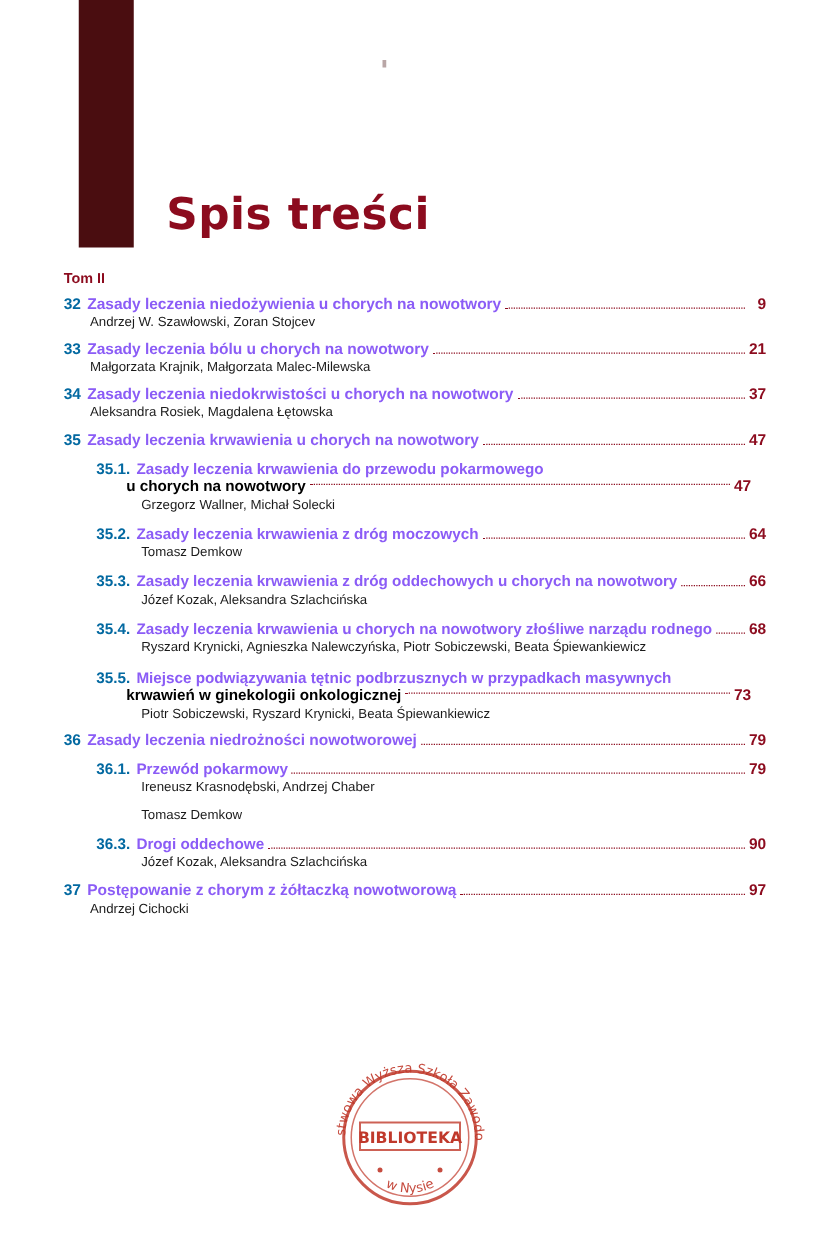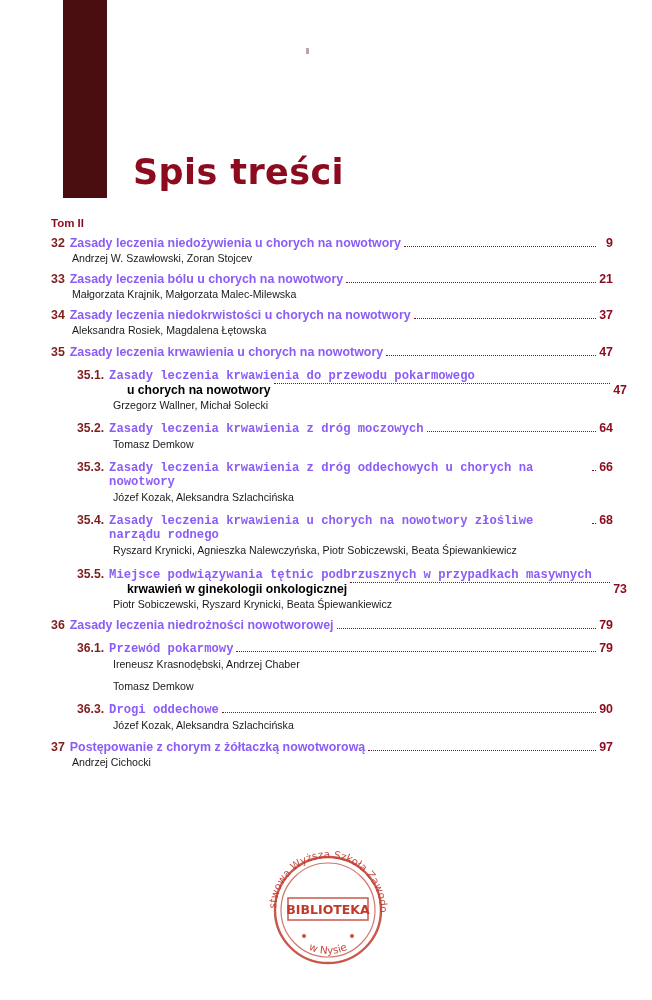--- a/index.html
+++ b/index.html
@@ -84,38 +84,37 @@
     align-items: baseline;
     width: 100%;
   }
   .entry.sub .row {
     width: 536px;
   }
 
   .num {
     font-weight: bold;
     font-size: 12.4px;
-    color: #7f1d1d;
+    color: #0369a1;
     white-space: nowrap;
     margin-right: 5px;
     flex: 0 0 auto;
   }
   .entry.sub .num {
     font-size: 12.2px;
   }
 
   .label {
     font-weight: bold;
     font-size: 12.4px;
     color: #8b5cf6;
     flex: 0 1 auto;
   }
   .entry.sub .label {
     font-size: 12.2px;
-    font-family: Liberation Mono, monospace;
   }
 
   .dots {
     flex: 1 1 auto;
     border-bottom: 1.4px dotted #8c0b1e;
     margin: 0 1px 3px 3px;
     min-width: 4px;
     height: 0;
   }
   .dots.none {
@@ -139,23 +138,23 @@
     margin-left: 21px;
     line-height: 1.25;
   }
   .entry.sub .authors {
     margin-left: 36px;
   }
 
   
   .cont-row {
     display: flex;
-    align-items: flex-start;
+    align-items: center;
     width: 100%;
-    margin-left: 50px;
+    margin-left: 24px;
   }
   .entry.sub .cont-row {
     width: 500px;
   }
   .cont-label {
     font-weight: bold;
     font-size: 12.2px;
     color: #000000;
     flex: 0 1 auto;
   }

